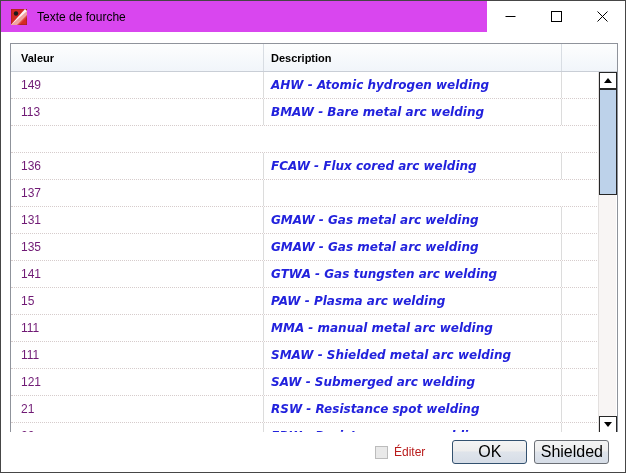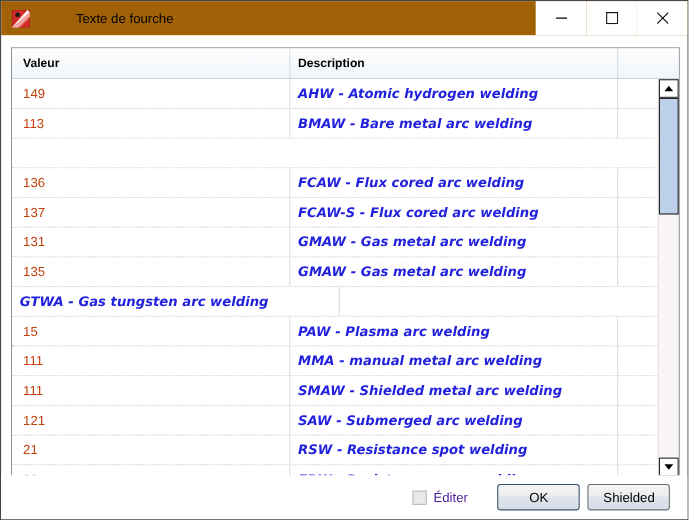--- a/index.html
+++ b/index.html
@@ -4,21 +4,21 @@
 <style>
   * { margin:0; padding:0; box-sizing:border-box; }
   html,body { width:626px; height:473px; background:#fff; }
   body { font-family:"Liberation Sans", sans-serif; font-size:12px; color:#000; }
 
   .dialog { position:relative; width:626px; height:473px; background:#fff;
             border:1px solid var(--dialog-border,#464646); overflow:hidden; }
 
   
   .titlebar { position:absolute; left:0; top:0; right:0; height:31px;
-              display:flex; align-items:center; background:#a16207;gap:32px; }
+              display:flex; align-items:center; background:#d946ef; }
   .app-icon { width:16px; height:16px; margin-left:10px; flex:0 0 auto; }
   .title-text { margin-left:10px; font-size:12px; color:#000; white-space:nowrap; }
   .caption-btns { margin-left:auto; display:flex; height:31px; }
   .cap-btn { width:46px; height:31px; display:flex; align-items:center; justify-content:center;
              background:#fff; border:none; cursor:default; }
   .cap-btn svg { display:block; }
 
   
   .table-panel { position:absolute; left:9px; top:42px; width:608px; height:391px;
                  border:1px solid #8f939b; background:#fff; }
@@ -27,21 +27,21 @@
                  border-bottom:1px solid #c9ced6; }
   .hcell { display:flex; align-items:center; font-weight:bold; font-size:11px;
            border-right:1px solid #d8dde3; }
   .hcell.h-val  { width:253px; padding-left:10px; }
   .hcell.h-desc { width:298px; padding-left:7px; }
   .hcell.h-fill { flex:1; border-right:none; }
 
   .grid-body { position:absolute; left:0; top:28px; right:18px; bottom:0; overflow:hidden; background:#fff; }
   .grid-row { display:flex; height:27px; border-bottom:1px dotted #d6cccc; }
   .grid-row .cell-val  { width:253px; padding-left:10px; display:flex; align-items:center;
-                         color:#c2410c; border-right:1px solid #dcdcdc; }
+                         color:#701a75; border-right:1px solid #dcdcdc; }
   .grid-row .cell-desc { width:298px; padding-left:7px; display:flex; align-items:center;
                          font-family:"DejaVu Sans", sans-serif; font-style:italic;
                          color:var(--desc-color,#2222dd); border-right:1px solid #dcdcdc;font-weight:bold; }
   .grid-row .cell-fill { flex:1; }
 
   
   .vscroll { position:absolute; top:28px; right:1px; width:18px; bottom:0;
              background:#f8f5f4; border-left:1px solid #e3e0df; }
   .sb-btn { position:absolute; left:0; width:18px; height:17px; background:#fff;
             border:1px solid #262626; display:flex; align-items:center; justify-content:center; }
@@ -51,22 +51,22 @@
               background:var(--thumb-color,#bdd2ea); border:1px solid #262626; }
   .tri { width:0; height:0; border-left:4px solid transparent; border-right:4px solid transparent; }
   .tri.up { border-bottom:5px solid #000; }
   .tri.down { border-top:5px solid #000; }
 
   
   .footer { position:absolute; left:0; right:0; bottom:0; height:40px;
             display:flex; align-items:center; background:#fff; }
   .chk-box { width:13px; height:13px; margin-left:374px; background:#e9e9e9;
              border:1px solid #bcbcbc; flex:0 0 auto; }
-  .chk-label { margin-left:6px; color:#4c1d95; }
-  .btn { width:75px; height:24px; font-family:"Liberation Sans",sans-serif; font-size:12px;
+  .chk-label { margin-left:6px; color:#b91c1c; }
+  .btn { width:75px; height:24px; font-family:"Liberation Sans",sans-serif; font-size:16px;
          border-radius:3px; color:#000; cursor:default;
          background:linear-gradient(to bottom,#f4f4f4 0%,#ededed 45%,#dfe4eb 50%,#d6dde7 100%); }
   .btn-ok { margin-left:27px; border:1px solid #33516f; }
   .btn-cancel { margin-left:7px; border:1px solid #6b6f75; }
 </style>
 </head>
 <body>
 
 <div class="dialog">
 
@@ -120,34 +120,34 @@
         <div class="grid-row">
           <div class="cell-fill"></div>
         </div>
         <div class="grid-row">
           <div class="cell-val">136</div>
           <div class="cell-desc">FCAW - Flux cored arc welding</div>
           <div class="cell-fill"></div>
         </div>
         <div class="grid-row">
           <div class="cell-val">137</div>
-          <div class="cell-desc">FCAW-S - Flux cored arc welding</div>
           <div class="cell-fill"></div>
         </div>
         <div class="grid-row">
           <div class="cell-val">131</div>
           <div class="cell-desc">GMAW - Gas metal arc welding</div>
           <div class="cell-fill"></div>
         </div>
         <div class="grid-row">
           <div class="cell-val">135</div>
           <div class="cell-desc">GMAW - Gas metal arc welding</div>
           <div class="cell-fill"></div>
         </div>
         <div class="grid-row">
+          <div class="cell-val">141</div>
           <div class="cell-desc">GTWA - Gas tungsten arc welding</div>
           <div class="cell-fill"></div>
         </div>
         <div class="grid-row">
           <div class="cell-val">15</div>
           <div class="cell-desc">PAW - Plasma arc welding</div>
           <div class="cell-fill"></div>
         </div>
         <div class="grid-row">
           <div class="cell-val">111</div>

